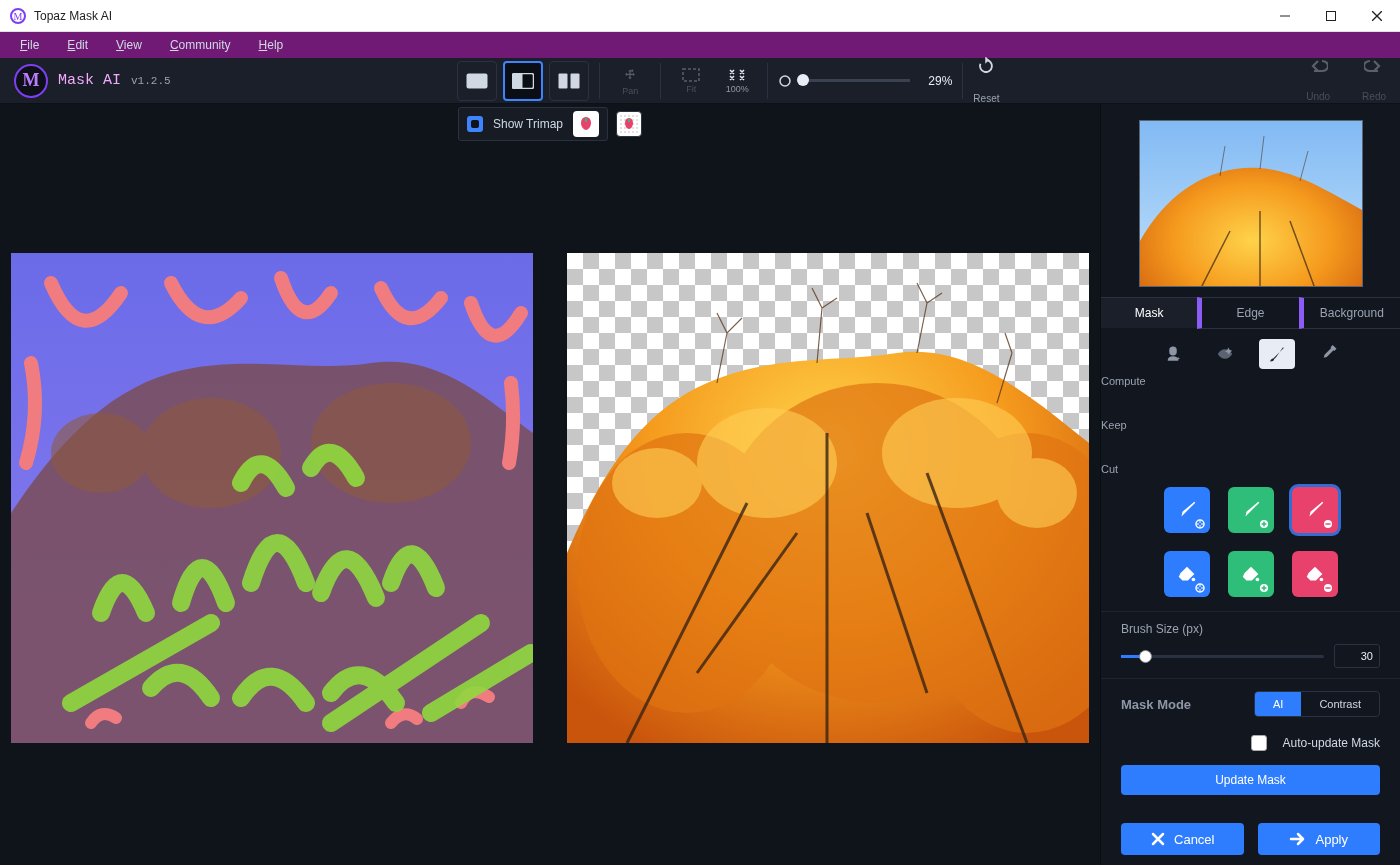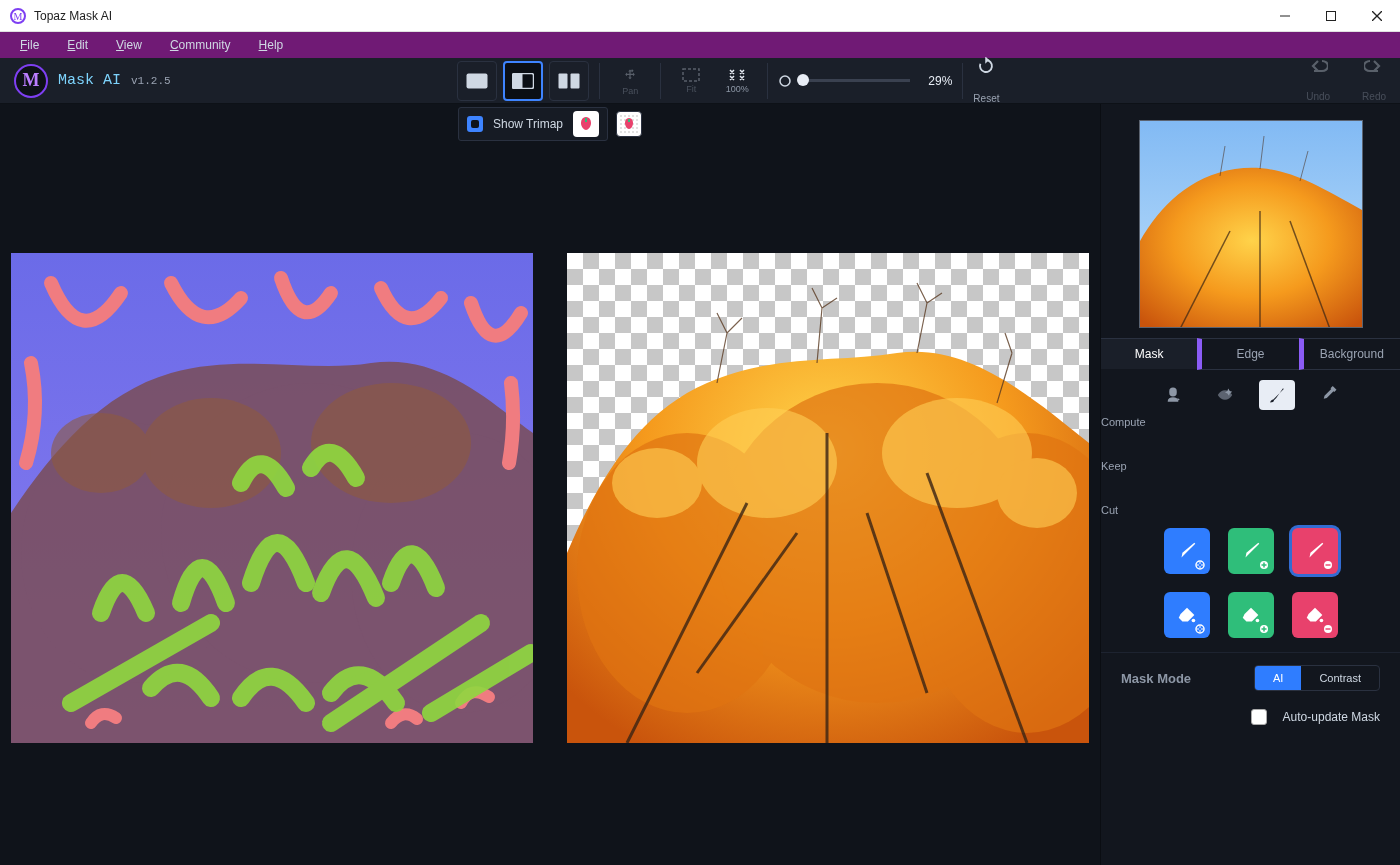--- a/index.html
+++ b/index.html
@@ -14,21 +14,21 @@
 
   
   .menubar { height: 26px; background: #701a75; display: flex; align-items: center; padding: 0 6px; }
   .menubar .mitem { color: #cfd8e3; font-size: 12px; padding: 2px 14px; }
   .menubar .mitem span.u { text-decoration: underline; }
 
   
   .toolbar { height: 46px; background: #1a1f29; border-bottom: 1px solid #0d1117; display: flex; align-items: center; padding: 0 14px; gap: 12px; }
   .brand { display: flex; align-items: center; gap: 10px; }
   .brand-logo { width: 34px; height: 34px; border-radius: 50%; border: 2px solid #7e3ff2; display: flex; align-items: center; justify-content: center; color: #bb7dff; font-weight: bold; font-size: 18px; font-family: serif; background: #0d1117; }
-  .brand-name { font-family: "Courier New", monospace; font-size: 15px; color: #7dd3fc; }
+  .brand-name { font-family: "Courier New", monospace; font-size: 15px; color: #f0abfc; }
   .brand-ver  { font-family: "Courier New", monospace; font-size: 11px; color: #9aa3b2; }
   .tool-spacer { flex: 1; }
   .center-tools { display: flex; align-items: center; gap: 6px; }
   .tbtn { width: 40px; height: 40px; border-radius: 4px; display: flex; flex-direction: column; align-items: center; justify-content: center; color: #b7c0cc; }
   .tbtn.active { background: #0b0f15; border: 2px solid #3e84ff; }
   .tbtn.inactive { border: 1px solid #2a3140; }
   .tbtn.disabled { opacity: 0.4; }
   .tbtn .lbl { font-size: 9px; color: #8d97a6; margin-top: 2px; }
   .vsep { width: 1px; height: 36px; background: #2a3140; margin: 0 4px; }
   .zoom-slider { display: flex; align-items: center; gap: 8px; }
@@ -481,29 +481,54 @@
             <path fill="#fff" d="M5 11l7-7 8 8-7 7H7l-4-4 2-4z"></path>
             <circle cx="19" cy="18" r="2" fill="#fff"></circle>
           </svg>
         <svg class="badge" width="10" height="10">
             <circle cx="5" cy="5" r="4" fill="#fff"></circle>
             <rect x="2.5" y="4.3" width="5" height="1.4" fill="#e8416c"></rect>
           </svg>
       </div>
     </div>
 
+    <div class="section">
+      <div class="title">Brush Size (px)</div>
+      <div class="slider">
+        <div class="trk">
+            <div class="fill"></div>
+            <div class="knob"></div>
+          </div>
+        <div class="numbox">30</div>
+      </div>
+    </div>
 
     <div class="mode-row">
       <div class="mlabel">Mask Mode</div>
       <div class="seg">
         <div class="s active">AI</div>
         <div class="s">Contrast</div>
       </div>
     </div>
 
     <div class="auto-row">
       <div class="chk2"></div>
       <div class="albl">Auto-update Mask</div>
     </div>
 
-
+    <div class="update-btn">Update Mask</div>
+
+    <div class="footer-btns">
+      <div class="fbtn">
+        <svg width="16" height="16">
+            <path d="M3 3l10 10M13 3L3 13" stroke="#fff" stroke-width="2.5" stroke-linecap="round"></path>
+          </svg>
+        <span>Cancel</span>
+      </div>
+      <div class="fbtn">
+        <svg width="18" height="14">
+            <path d="M2 7 h10 M9 2 l5 5 -5 5" stroke="#fff" stroke-width="2.5" fill="none" stroke-linecap="round" stroke-linejoin="round"></path>
+          </svg>
+        <span>Apply</span>
+      </div>
+    </div>
   </div>
 </div>
 
 </body></html>

